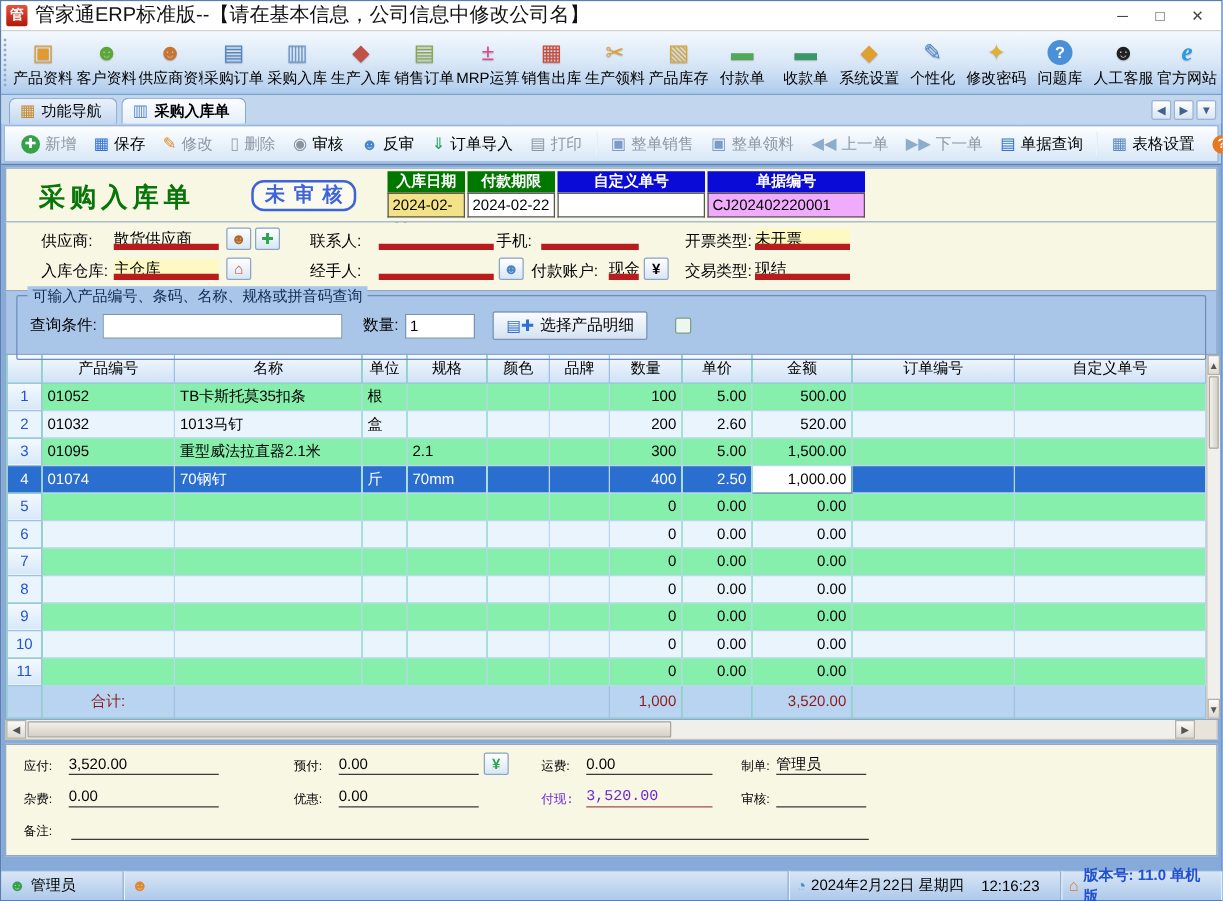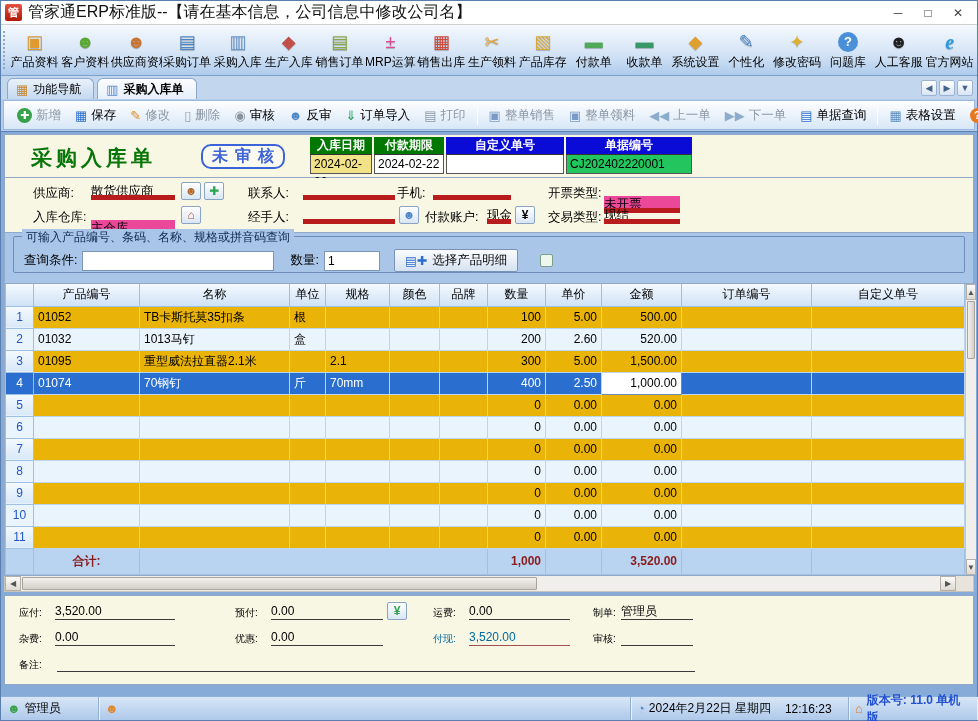--- a/index.html
+++ b/index.html
@@ -57,63 +57,63 @@
   .stamp { position:absolute; left:196px; top:9px; color:#3d63d8; border:2px solid #3d63d8; border-radius:10px; font-size:16px; font-weight:bold; letter-spacing:7px; padding:0 2px 0 9px; background:rgba(255,255,255,.4); }
   .hdr-cols { position:absolute; left:305px; top:2px; display:flex; }
   .hcol { display:flex; flex-direction:column; margin-right:2px; }
   .hlab { height:17px; line-height:17px; text-align:center; color:#fff; font-weight:bold; font-size:12px; }
   .hval { height:20px; line-height:18px; border:1px solid #555; border-top-color:#333; padding:0 3px; font-size:12px; background:#fff; }
 
   
   .fields-band { height:55px; font-size:12.5px; }
   .f-lab { position:absolute; white-space:nowrap; }
   .f-val { position:absolute; border-bottom:5px solid #b91c1c; height:17px; line-height:16px; white-space:nowrap; overflow:hidden; }
-  .f-val.hl { background:#ec4899;margin-top:13px; }
+  .f-val.hl { background:#fef9c3; }
   .mini-btn { position:absolute; width:20px; height:18px; border:1px solid #8aa4c4; border-radius:2px; background:linear-gradient(#ffffff,#d9e6f4); text-align:center; line-height:16px; font-size:12px; }
 
   
   .query-band { height:51px; background:#a9c6e9; border:1px solid #92a8c8; border-top:none; padding:3px 8px 0 8px; }
-  .q-fieldset { border:1px solid #6d8cb8; border-radius:2px; height:37px; position:relative; padding:0; }
+  .q-fieldset { border:1px solid #6d8cb8; border-radius:2px; height:52px; position:relative; padding:0; }
   .q-legend { position:absolute; top:-8px; left:8px; background:#a9c6e9; padding:0 4px; font-size:12px; color:#102a52; }
   .q-row { position:absolute; left:10px; right:8px; top:12px; display:flex; align-items:center; }
   .q-lab { font-size:12.5px; margin-right:5px; white-space:nowrap; }
   .q-input { height:20px; border:1px solid #7a94b8; background:#fff; padding:0 3px; font-size:12px; font-family:inherit; }
   .q-btn { height:23px; display:flex; align-items:center; border:1px solid #7a94b8; border-radius:2px; background:linear-gradient(#fafcff,#d5e2f1); padding:0 10px; margin-left:14px; font-size:12.5px; }
   .q-btn .ico { color:#2f6fd0; font-weight:bold; margin-right:5px; }
   .q-check { width:13px; height:13px; border:1px solid #7aa08a; background:#eef7ee; border-radius:2px; margin:0 5px 0 22px; }
 
   
-  .grid-zone { display:flex; flex:0 0 auto; background:#eab308; border:1px solid #92a8c8; border-top:none; }
+  .grid-zone { display:flex; flex:0 0 auto; background:#86efac; border:1px solid #92a8c8; border-top:none; }
   table.grid { border-collapse:collapse; table-layout:fixed; width:959px; font-size:12px; }
   table.grid th { height:22px; background:linear-gradient(#f4f9fe,#cfe2f6); border:1px solid #9ec0e2; border-top:none; font-weight:normal; text-align:center; overflow:hidden; white-space:nowrap; }
   table.grid td { height:22px; border:1px solid #bcd6f0; padding:0 4px; overflow:hidden; white-space:nowrap; }
   table.grid tr.r-even td { background:#eaf4fd; }
   table.grid td.rownum { background:linear-gradient(#f4f9fe,#d8e8f8); border-color:#9ec0e2; color:#2255cc; text-align:center; padding:0; }
   table.grid td.num { text-align:right; }
   table.grid tr.selected td { background:#2a6fd0; color:#fff; }
   table.grid tr.selected td.rownum { background:#2a6fd0; color:#fff; }
   table.grid tr.selected td.edit-cell { background:#fff; color:#000; border:1px solid #6a8ab8; }
-  table.grid tr.total td { background:#b9d4f1; border-color:#a0c0e4; color:#8b1a1a; font-weight:bold; height:26px; }
+  table.grid tr.total td { background:#b9d4f1; border-color:#a0c0e4; color:#8b1a1a; font-weight:normal; height:26px; }
   .vscroll { width:17px; background:#f1efeb; border-left:1px solid #c8c4bc; display:flex; flex-direction:column; }
   .vs-btn { height:16px; text-align:center; font-size:8px; line-height:16px; color:#555; background:linear-gradient(#fcfbfa,#dedad2); border:1px solid #b4b0a8; }
   .vs-thumb { height:58px; margin:1px; background:linear-gradient(90deg,#f2f0ec,#d4d0c8); border:1px solid #a8a49c; border-radius:1px; }
   .vs-track { flex:1; }
 
   
   .hscroll { height:16px; background:#f1efeb; border:1px solid #c8c4bc; border-top:none; display:flex; flex:0 0 auto; }
   .hs-btn { width:16px; text-align:center; font-size:8px; line-height:14px; color:#555; background:linear-gradient(#fcfbfa,#dedad2); border:1px solid #b4b0a8; }
   .hs-track { flex:1; position:relative; }
   .hs-thumb { position:absolute; left:1px; top:1px; bottom:1px; width:56%; background:linear-gradient(#f2f0ec,#d4d0c8); border:1px solid #a8a49c; border-radius:1px; }
   .hs-corner { width:17px; background:#e8e4dc; }
 
   
   .summary { height:90px; margin-top:3px; border:1px solid #92a8c8; }
   .s-lab { position:absolute; font-size:10px; white-space:nowrap; }
   .s-val { position:absolute; border-bottom:1px solid #3a3a3a; height:16px; line-height:15px; font-size:12px; }
-  .s-red { color:#0369a1; }
+  .s-red { color:#6d28d9;font-family:Liberation Mono, monospace; }
 
   
   .statusbar { height:24px; background:linear-gradient(#d8e6f6,#aec9ea); border-top:1px solid #8fb0d8; display:flex; align-items:stretch; flex:0 0 auto; font-size:12px; }
   .sb-seg { display:flex; align-items:center; padding:0 6px; border-right:1px solid #92b0d2; box-shadow:1px 0 0 #e8f1fa; }
   .sb-ico { margin-right:4px; font-size:13px; }
   .vip { background:linear-gradient(#ffe060,#e8a810); color:#c81818; font-weight:bold; font-style:italic; font-size:9px; padding:1px 7px; border-radius:8px; border:1px solid #c89010; }
   .ver { color:#2050d0; font-weight:bold; }
 </style>
 </head>
 <body>
@@ -304,21 +304,21 @@
           <div class="hcol" style="width: 70px;">
             <div class="hlab" style="background: rgb(0, 120, 0);">付款期限</div>
             <div class="hval" style="background: rgb(255, 255, 255);">2024-02-22</div>
           </div>
           <div class="hcol" style="width: 118px;">
             <div class="hlab" style="background: rgb(11, 11, 216);">自定义单号</div>
             <div class="hval" style="background: rgb(255, 255, 255);"></div>
           </div>
           <div class="hcol" style="width: 126px;">
             <div class="hlab" style="background: rgb(11, 11, 216);">单据编号</div>
-            <div class="hval" style="background: #22c55e;">CJ202402220001</div>
+            <div class="hval" style="background: #f0abfc;">CJ202402220001</div>
           </div>
         </div>
     </div>
 
     <div class="band fields-band">
       <span class="f-lab" style="left:28px;top:7px">供应商:</span>
       <span class="f-val" style="left:86px;top:5px;width:84px">散货供应商</span>
       <span class="mini-btn" style="left:176px;top:4px;color:#b06a2a">☻</span>
       <span class="mini-btn" style="left:199px;top:4px;color:#2ea44f;font-weight:bold">✚</span>
       <span class="f-lab" style="left:243px;top:7px">联系人:</span>

